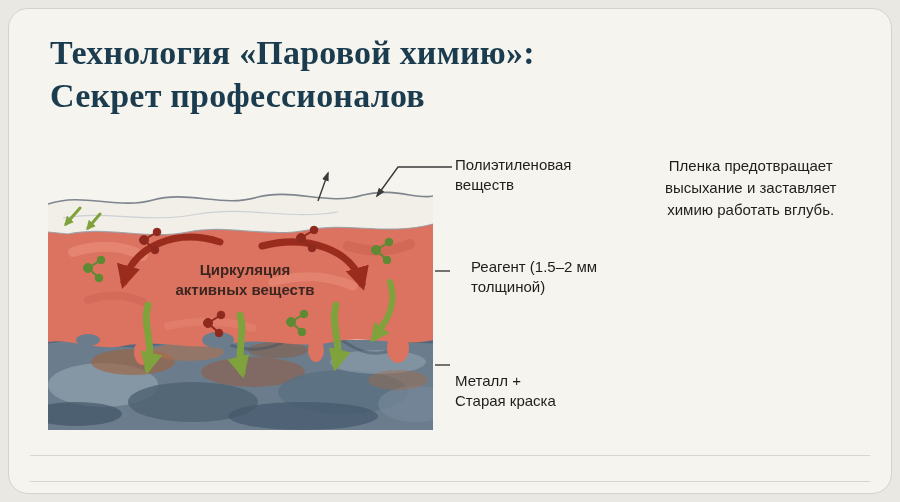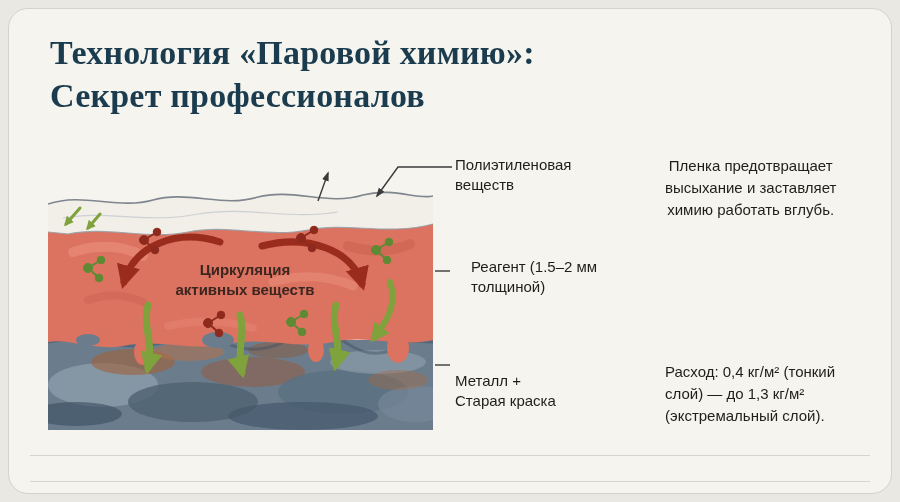--- a/index.html
+++ b/index.html
@@ -181,18 +181,15 @@
   <div class="callout callout-film">Полиэтиленовая
 веществ</div>
   <div class="callout callout-reagent">Реагент (1.5–2 мм
 толщиной)</div>
   <div class="callout callout-metal">Металл +
 Старая краска</div>
 
   <div class="note note-film">Пленка предотвращает
 высыхание и заставляет
 химию работать вглубь.</div>
-  <div class="note note-consumption">Расход: 0,4 кг/м² (тонкий
-слой) — до 1,3 кг/м²
-(экстремальный слой).</div>
 
   <div class="footer-bar"></div>
 </div>
 
 </body></html>

